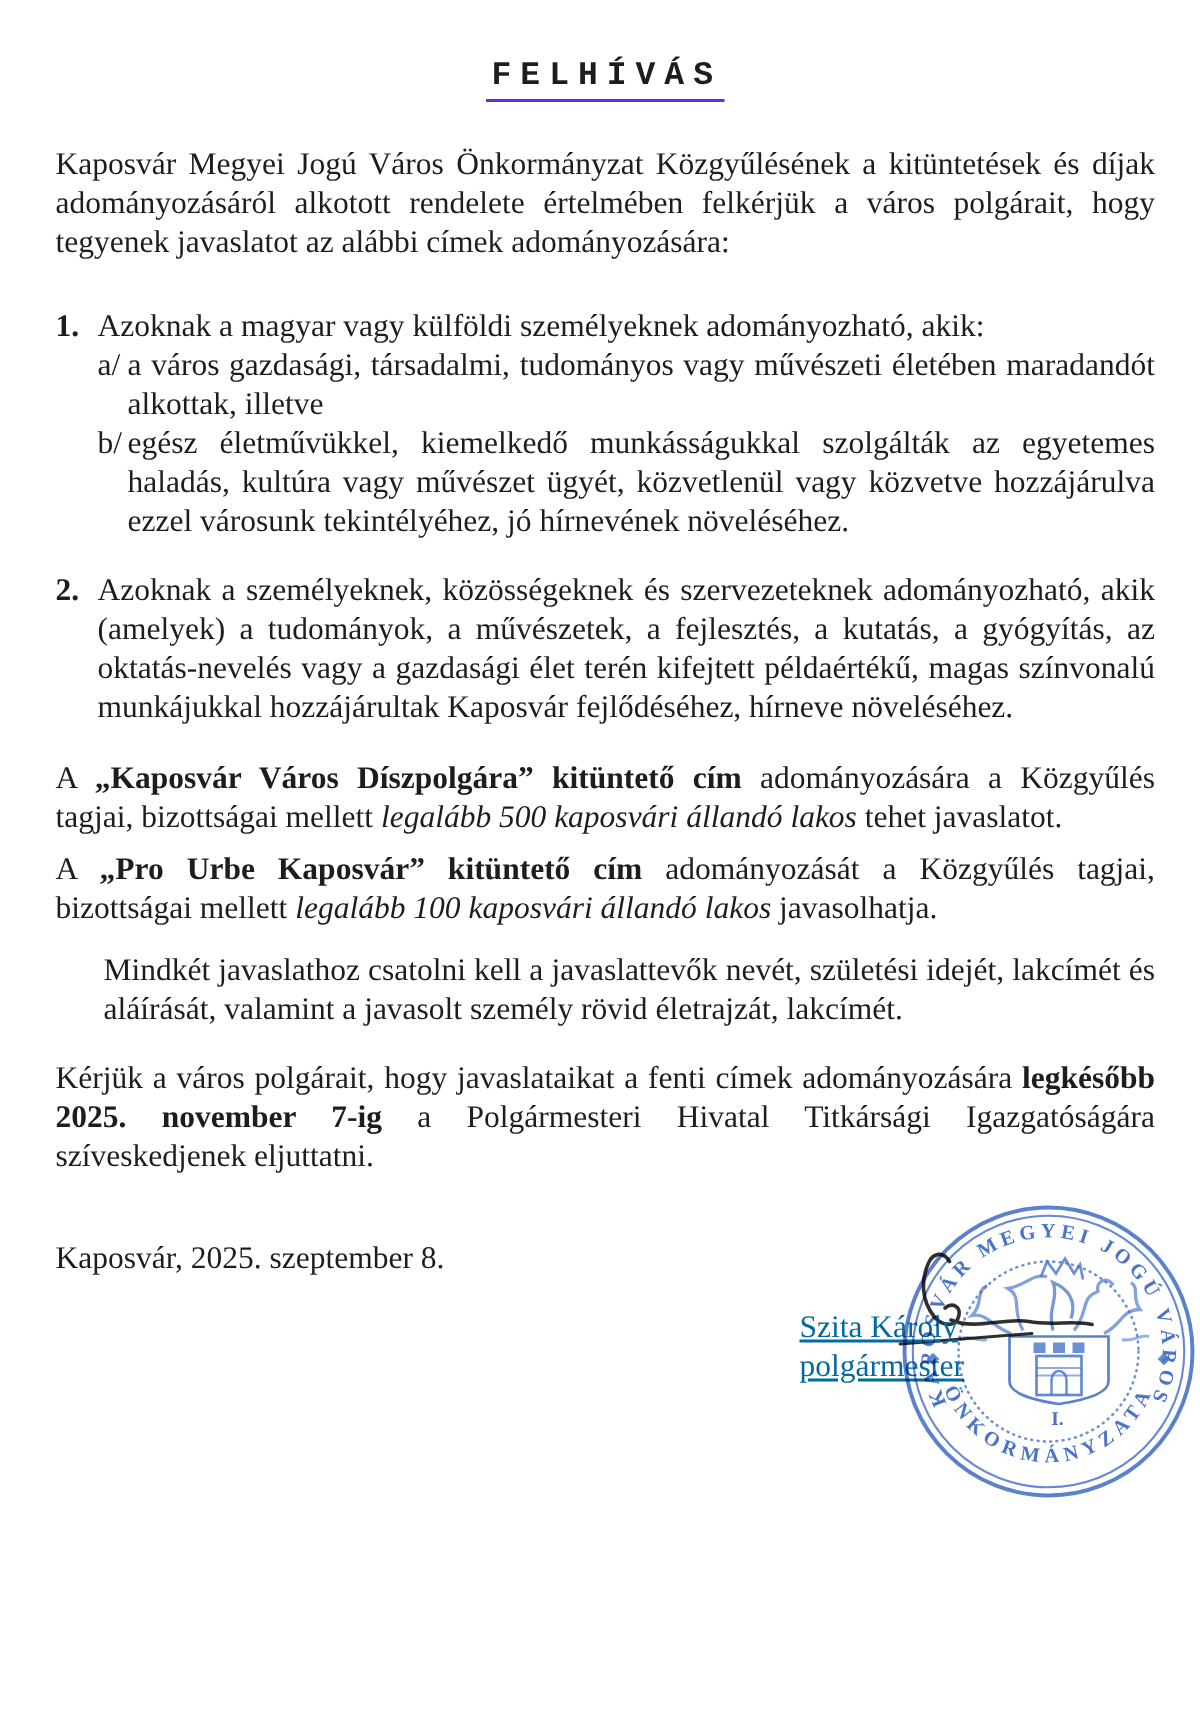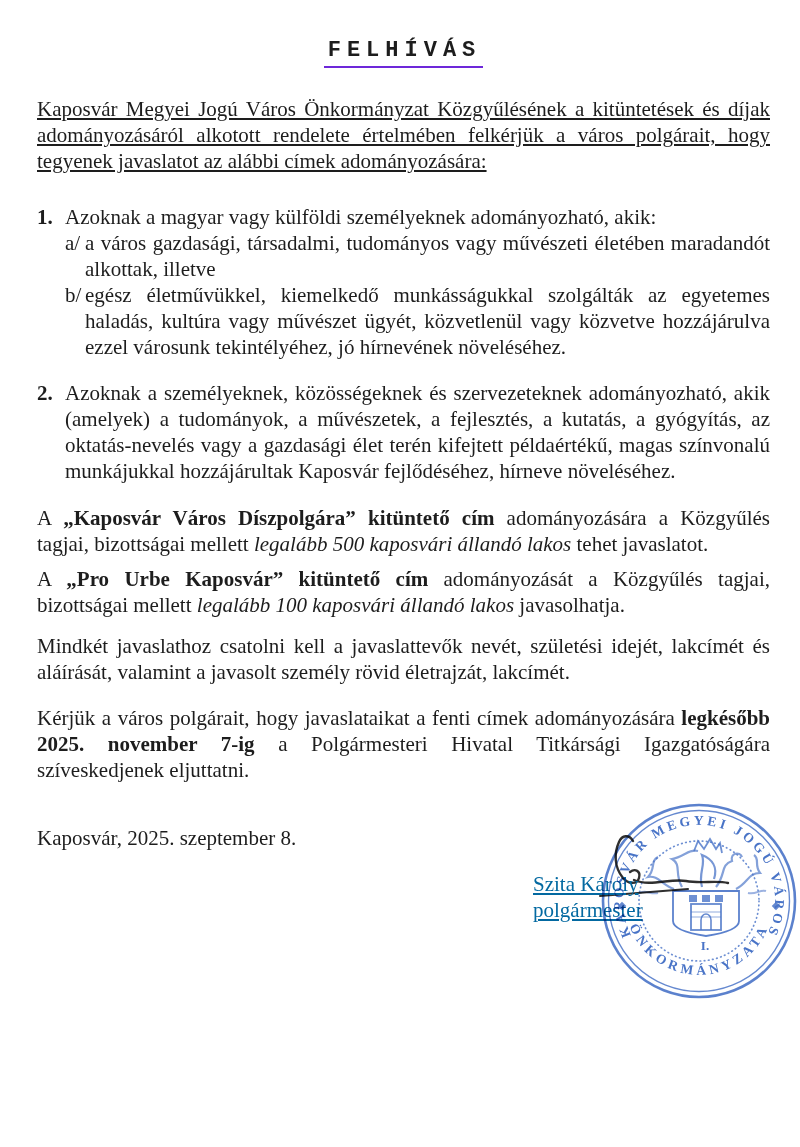--- a/index.html
+++ b/index.html
@@ -9,33 +9,33 @@
     color:#1d1d1d;font-size:21px;line-height:26px;position:relative;
   }
   .page{width:800px;}
   .doc{padding:0 30px 0 37px;}
   .title-wrap{text-align:center;margin-top:36px;}
   .doc-title{
     display:inline-block;font-weight:bold;font-size:22px;letter-spacing:6px;
     border-bottom:2px solid #6d28d9;padding:0 2px 2px 4px;white-space:nowrap;font-family:Liberation Mono, monospace;
   }
   .para{text-align:justify;margin:0;}
-  .intro{margin-top:28px;text-decoration:underline;}
+  .intro{margin-top:28px;}
   .num-item{display:flex;}
   .item-1{margin-top:30px;}
   .item-2{margin-top:20px;}
   .num{width:28px;font-weight:bold;flex:none;}
   .num-body{flex:1;text-align:justify;}
   .item-heading{font-weight:bold;}
   .sub{display:flex;}
   .sub-label{width:20px;flex:none;}
   .sub-text{flex:1;text-align:justify;}
   .p1{margin-top:21px;}
   .p2{margin-top:9px;}
-  .p3{margin-top:15px;}
+  .p3{margin-top:15px;margin-left:32px;}
   .p4{margin-top:8px;font-weight:bold;}
   .p5{margin-top:20px;}
   .closing{position:relative;height:227px;width:664px;}
   .date-line{position:absolute;left:37px;top:42px;white-space:nowrap;}
   .sig-block{position:absolute;left:533px;top:88px;color:#0369a1;text-decoration:underline;}
   .sig-name,.sig-role{line-height:26px;}
   .sig-scribble{position:absolute;left:540px;top:45px;}
   .seal{
     position:absolute;left:599px;top:18px;width:200px;height:200px;
     mix-blend-mode:multiply;opacity:.95;

